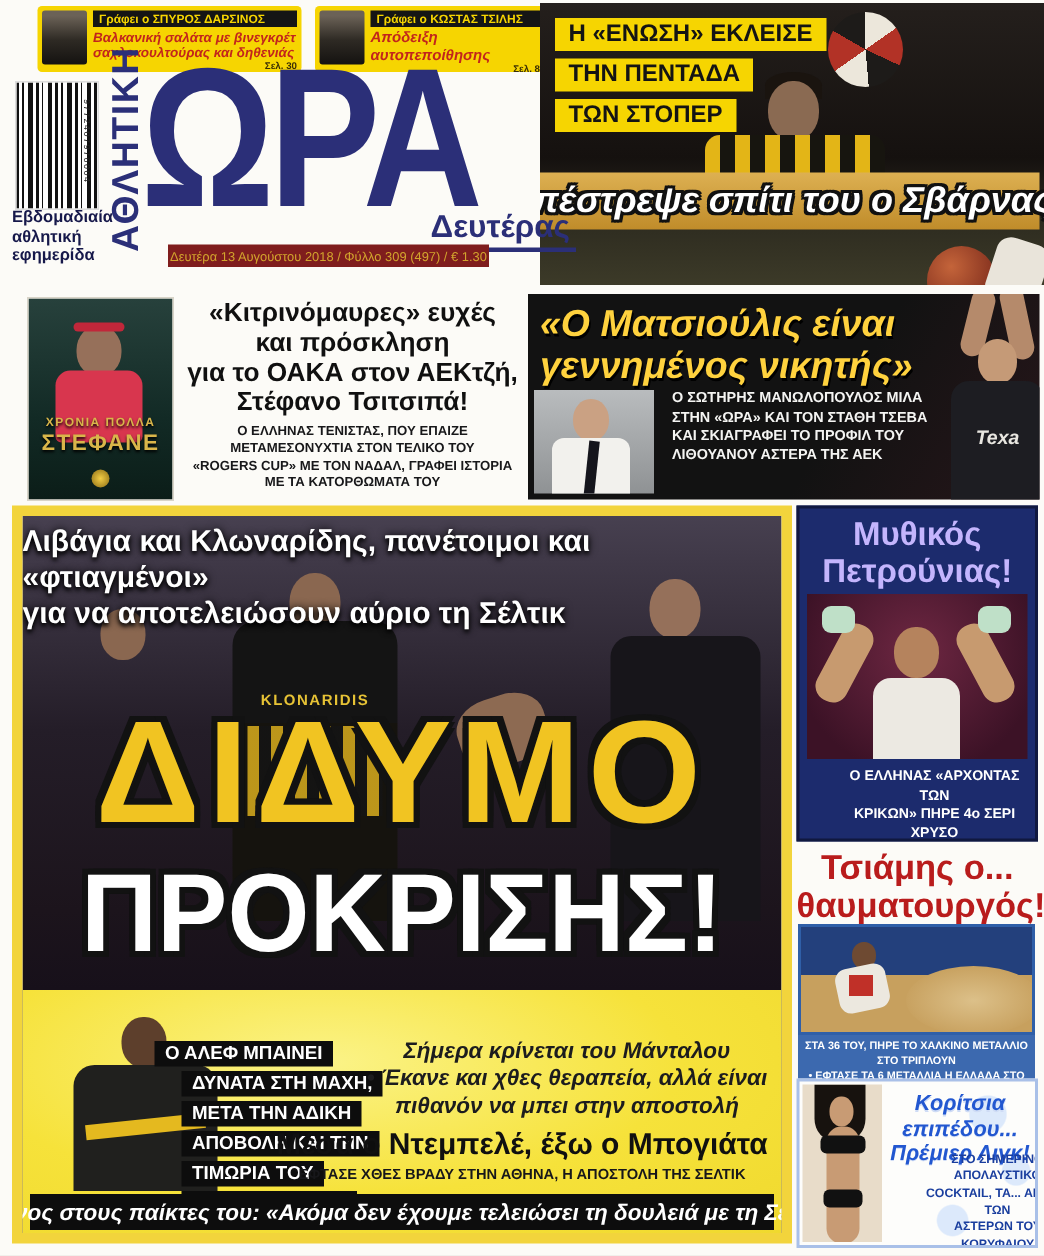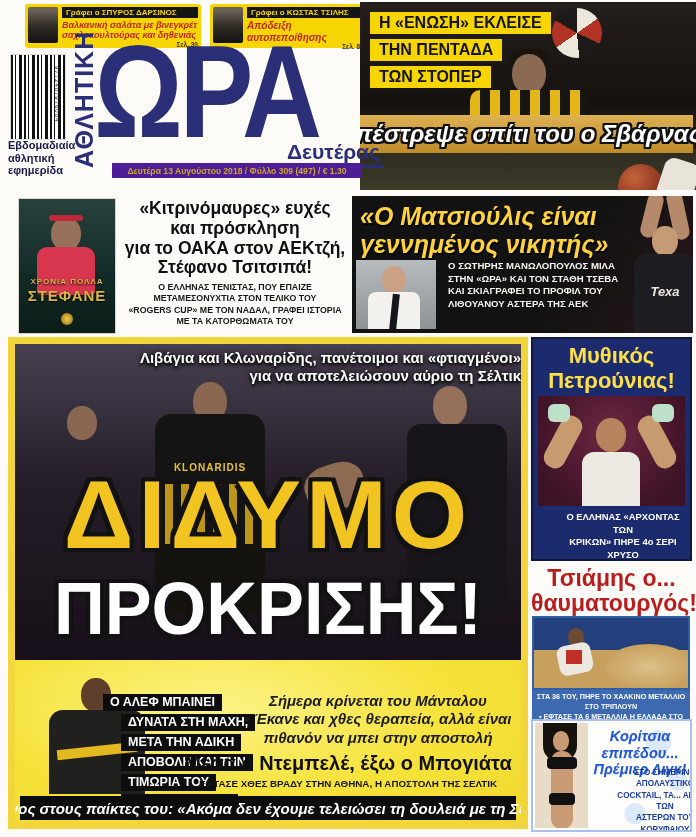--- a/index.html
+++ b/index.html
@@ -39,22 +39,22 @@
      repeating-linear-gradient(90deg,#111 0 2px,#fff 2px 4px,#111 4px 5px,#fff 5px 8px,#111 8px 11px,#fff 11px 13px);
      border:1px solid #ddd;}
   .barcode-num{left:60px;top:66px;font-size:6px;color:#222;transform:rotate(90deg);transform-origin:left top;letter-spacing:1px;}
   .tagline{left:8px;top:139px;color:#16184a;font-weight:bold;font-size:11px;line-height:1.15;}
   .vtitle{left:70px;top:48px;height:120px;writing-mode:vertical-rl;transform:rotate(180deg);
      color:#2b2f78;font-weight:bold;font-size:25px;letter-spacing:1px;}
   .logo-ora{left:94px;top:26px;color:#2b2f78;font-weight:bold;font-size:132px;line-height:1;
      transform:scaleX(0.84);transform-origin:left top;letter-spacing:-4px;}
   .edition{left:277px;top:140px;color:#2b2f78;font-weight:bold;font-size:21px;
      border-bottom:3px solid #2b2f78;padding:0 4px 1px 10px;}
-  .date-strip{left:112px;top:163px;width:250px;height:15px;background:#4c1d95;color:#d2a42d;
-     font-size:8.6px;font-weight:bold;display:flex;align-items:center;justify-content:center;white-space:nowrap;}
+  .date-strip{left:112px;top:163px;width:214px;height:15px;background:#7f1d1d;color:#d2a42d;
+     font-size:8.6px;font-weight:normal;display:flex;align-items:center;justify-content:center;white-space:nowrap;}
 
   
   .ts-photo{left:18px;top:198px;width:96px;height:134px;background:
      linear-gradient(180deg,#27413c,#122a25 60%,#0b1d18);overflow:hidden;border:1px solid #d8d4c8;}
   .ts-band{left:30px;top:16px;width:34px;height:6px;background:#c1273a;border-radius:3px;}
   .ts-head{left:32px;top:18px;width:30px;height:34px;border-radius:48%;background:#96705a;}
   .ts-shirt{left:18px;top:48px;width:58px;height:48px;border-radius:10px 10px 4px 4px;background:#d8364e;}
   .ts-cap1{left:0;right:0;top:78px;text-align:center;color:#d9b64a;font-size:8px;letter-spacing:1px;font-weight:bold;text-shadow:0 1px 2px #000;}
   .ts-cap2{left:0;right:0;top:88px;text-align:center;color:#d9b64a;font-size:15px;letter-spacing:1px;font-weight:bold;text-shadow:0 1px 2px #000;}
   .ts-aek{left:42px;top:114px;width:12px;height:12px;border-radius:50%;background:radial-gradient(#f3cd45,#8a6b14);}
@@ -73,21 +73,21 @@
   .mats-sub{left:96px;top:64px;width:190px;color:#f4f4f2;font-weight:bold;font-size:9.6px;line-height:1.32;}
   .mats-player-arm1{left:292px;top:-4px;width:16px;height:46px;background:#b58a6b;transform:rotate(14deg);border-radius:8px;}
   .mats-player-arm2{left:318px;top:-6px;width:16px;height:50px;background:#b58a6b;transform:rotate(-12deg);border-radius:8px;}
   .mats-player-head{left:300px;top:30px;width:26px;height:30px;border-radius:48%;background:#c59a77;}
   .mats-player-torso{left:282px;top:58px;width:62px;height:80px;border-radius:12px 12px 0 0;background:#1d1d22;}
   .mats-jersey{left:282px;top:88px;width:62px;text-align:center;color:#e8e6e0;font-style:italic;font-weight:bold;font-size:13px;}
 
   
   .main-box{left:8px;top:337px;width:520px;height:492px;border:7px solid #f2d43c;box-sizing:border-box;
      background:linear-gradient(180deg,#474050 0%,#241d28 30%,#1c141c 55%,#17101a 66%);overflow:hidden;}
-  .main-kicker{left:0;right:0;top:5px;text-align:right;color:#fff;font-weight:bold;font-size:15px;line-height:1.2;
+  .main-kicker{left:0;right:0;top:5px;text-align:left;color:#fff;font-weight:bold;font-size:20px;line-height:1.2;
      text-shadow:0 2px 3px #000,0 0 6px #000;}
   .mp-headL{left:52px;top:62px;width:30px;height:34px;border-radius:48%;background:#8a6750;}
   .mp-torsoL{left:140px;top:70px;width:110px;height:200px;border-radius:16px 16px 0 0;background:
      linear-gradient(180deg,#141414 0 34%,#15130e 34%);}
   .mp-headL2{left:178px;top:38px;width:34px;height:40px;border-radius:48%;background:#8a6750;}
   .mp-nameL{left:140px;top:118px;width:110px;text-align:center;color:#e6c235;font-weight:bold;font-size:10px;letter-spacing:1px;}
   .mp-stripeL{left:150px;top:140px;width:90px;height:60px;background:repeating-linear-gradient(90deg,#d9ad1d 0 8px,#141414 8px 16px);opacity:.85;}
   .mp-headR{left:418px;top:42px;width:34px;height:40px;border-radius:48%;background:#95705a;}
   .mp-torsoR{left:392px;top:80px;width:100px;height:190px;border-radius:14px 14px 0 0;background:#17151a;}
   .mp-handsC{left:290px;top:120px;width:60px;height:46px;border-radius:40%;background:#8d6a52;transform:rotate(-18deg);}
@@ -106,21 +106,21 @@
   .strip{background:#0d0d0d;color:#fff;font-weight:bold;font-size:12.5px;padding:1px 7px 2px;width:max-content;margin:0 0 3px 0;}
   .strip+.strip{margin-left:18px;}
   .note-block{left:212px;top:32px;width:302px;text-align:center;color:#1c1c1e;font-weight:bold;font-style:italic;font-size:15px;line-height:1.22;}
   .deal-line{left:150px;top:92px;width:366px;text-align:center;color:#101010;font-weight:bold;font-size:20px;}
   .arrival-line{left:150px;top:118px;width:366px;text-align:center;color:#17171a;font-weight:bold;font-size:9.8px;}
   .bottom-strip{left:5px;right:5px;top:136px;height:24px;background:#0d0d0d;color:#fff;display:flex;align-items:center;justify-content:center;
      font-weight:bold;font-style:italic;font-size:15px;white-space:nowrap;}
 
   
   .petr-box{left:531px;top:337px;width:161px;height:224px;background:#1c2b6d;border:2px solid #10183f;box-sizing:border-box;overflow:hidden;}
-  .petr-head{left:0;right:0;top:4px;text-align:center;color:#fde047;font-weight:bold;font-size:22px;line-height:1.15;}
+  .petr-head{left:0;right:0;top:4px;text-align:center;color:#c4b5fd;font-weight:bold;font-size:22px;line-height:1.15;}
   .petr-photo{left:5px;top:57px;width:147px;height:110px;background:radial-gradient(circle at 50% 35%,#6e2742,#3c1226 80%);overflow:hidden;}
   .petr-armL{left:14px;top:18px;width:22px;height:56px;border-radius:10px;background:#c79a6f;transform:rotate(28deg);}
   .petr-armR{left:108px;top:18px;width:22px;height:56px;border-radius:10px;background:#c79a6f;transform:rotate(-28deg);}
   .petr-fistL{left:10px;top:8px;width:22px;height:18px;border-radius:6px;background:#bfe0c8;}
   .petr-fistR{left:114px;top:8px;width:22px;height:18px;border-radius:6px;background:#bfe0c8;}
   .petr-headc{left:58px;top:22px;width:30px;height:34px;border-radius:48%;background:#b5835d;}
   .petr-torso{left:44px;top:56px;width:58px;height:54px;border-radius:12px 12px 0 0;background:#ece9e2;}
   .petr-sub{left:0;right:0;top:172px;text-align:center;color:#fff;font-weight:bold;font-size:9.4px;line-height:1.35;padding-left:23px;}
   .tsia-head{left:531px;top:566px;width:161px;text-align:center;color:#b91c1c;font-weight:bold;font-size:23px;line-height:1.08;}
   .tsia-photo{left:532px;top:616px;width:158px;height:74px;border:2px solid #2f5fa8;box-sizing:border-box;

